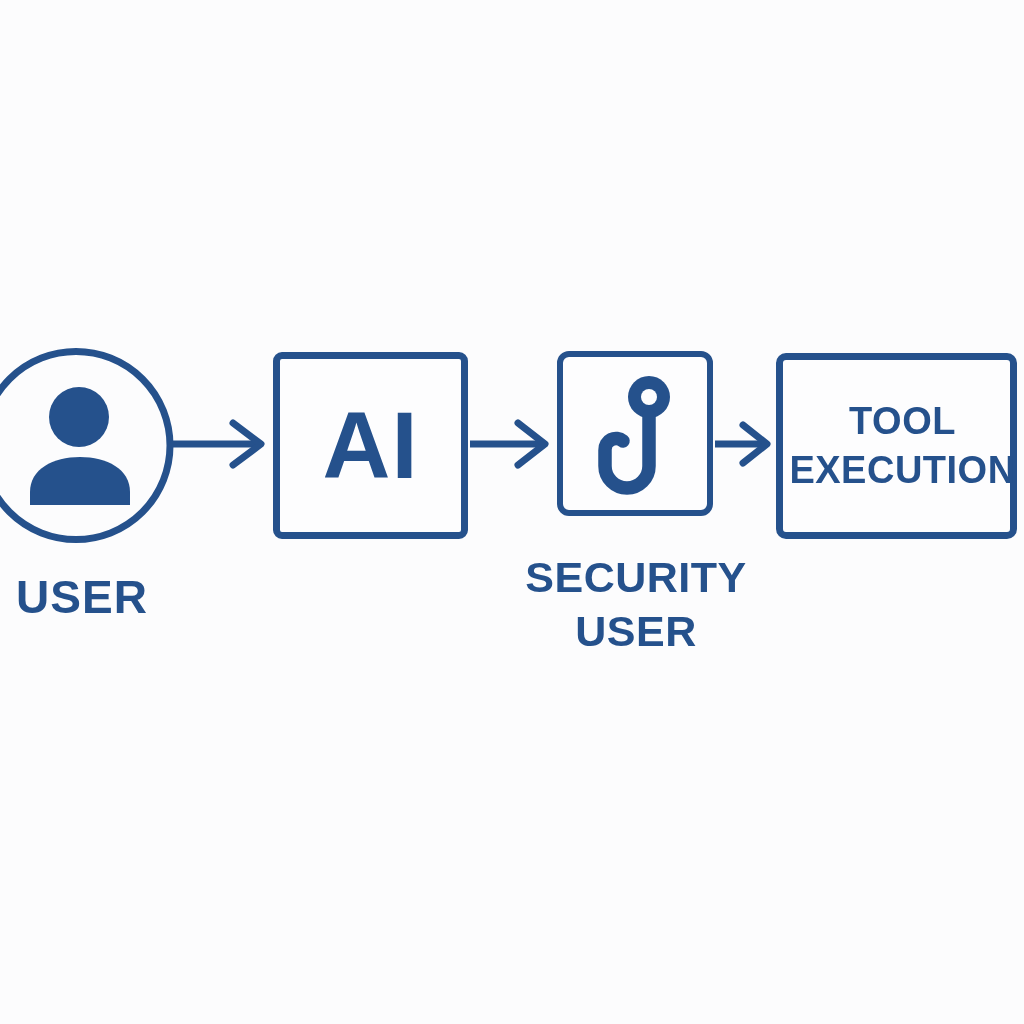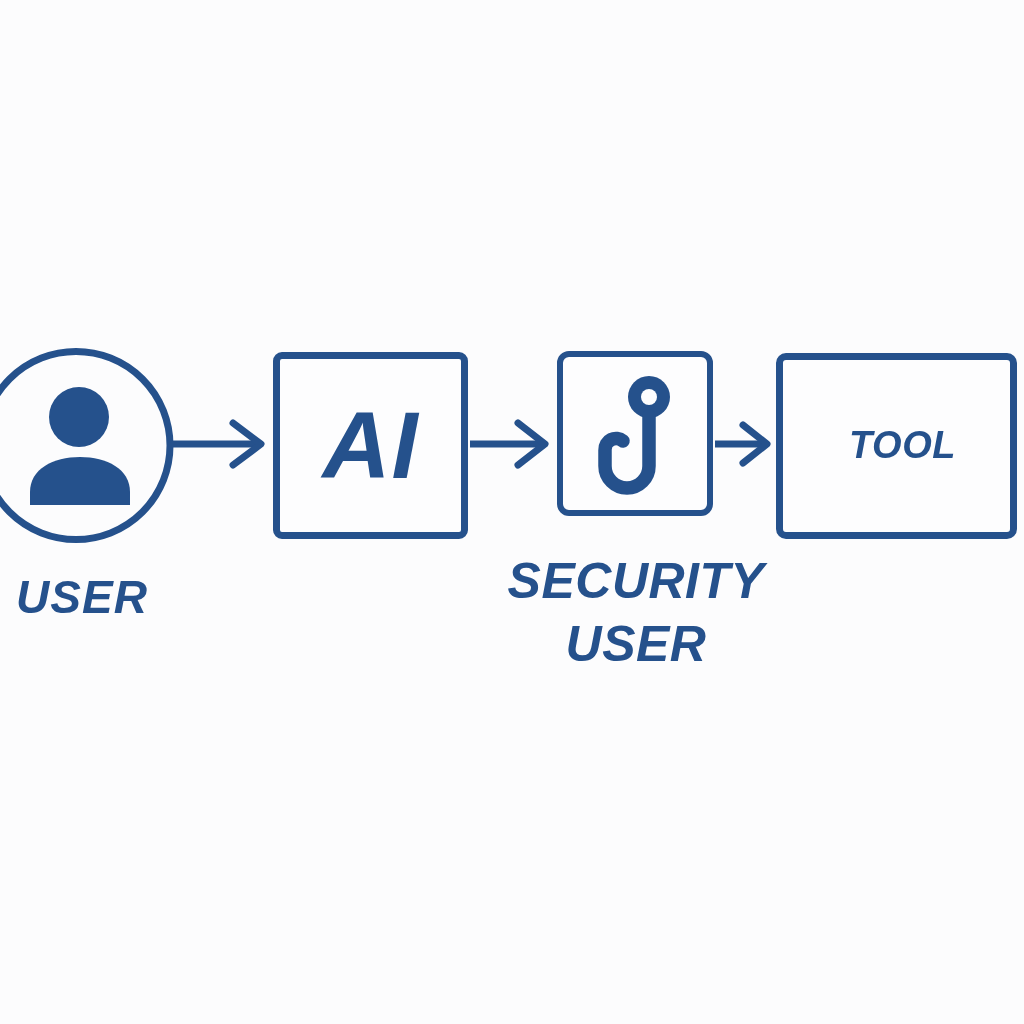--- a/index.html
+++ b/index.html
@@ -10,21 +10,20 @@
     width: 1024px;
     height: 1024px;
     background: #fcfcfd;
     position: relative;
     overflow: hidden;
     font-family: "Liberation Sans", sans-serif;
   }
   .stage {
     position: absolute;
     inset: 0;
-    font-style: italic;
   }
   .node-box {
     position: absolute;
     box-sizing: border-box;
     border: 7px solid #25518c;
     border-radius: 9px;
     background: #fdfdfe;
     display: flex;
     align-items: center;
     justify-content: center;
@@ -76,21 +75,21 @@
     left: -18px;
     top: 570px;
     width: 200px;
     font-size: 46px;
     letter-spacing: 1px;
   }
   .hook-label {
     left: 486px;
     top: 550px;
     width: 300px;
-    font-size: 50px;
+    font-size: 43px;
     line-height: 1.26;
     letter-spacing: 0.5px;
   }
   svg.graphic {
     position: absolute;
     overflow: visible;
   }
   .stroke-accent {
     stroke: #25518c;
     fill: none;
@@ -133,20 +132,21 @@
   </div>
 
   <svg class="graphic" style="left:715px; top:418px;" width="56" height="54" viewBox="0 0 56 54">
     <line x1="0" y1="26" x2="50" y2="26" class="stroke-accent" stroke-width="7"></line>
     <polyline points="28,7 52,26 28,45" class="stroke-accent" stroke-width="7" stroke-linecap="round" stroke-linejoin="round"></polyline>
   </svg>
 
   <div class="node-box tool-box">
     <div class="tool-text">
       <div>TOOL</div>
+      <div>EXECUTION</div>
     </div>
   </div>
 
   <div class="label user-label">USER</div>
 
   <div class="label hook-label">
     <div>SECURITY</div>
     <div>USER</div>
   </div>
 

